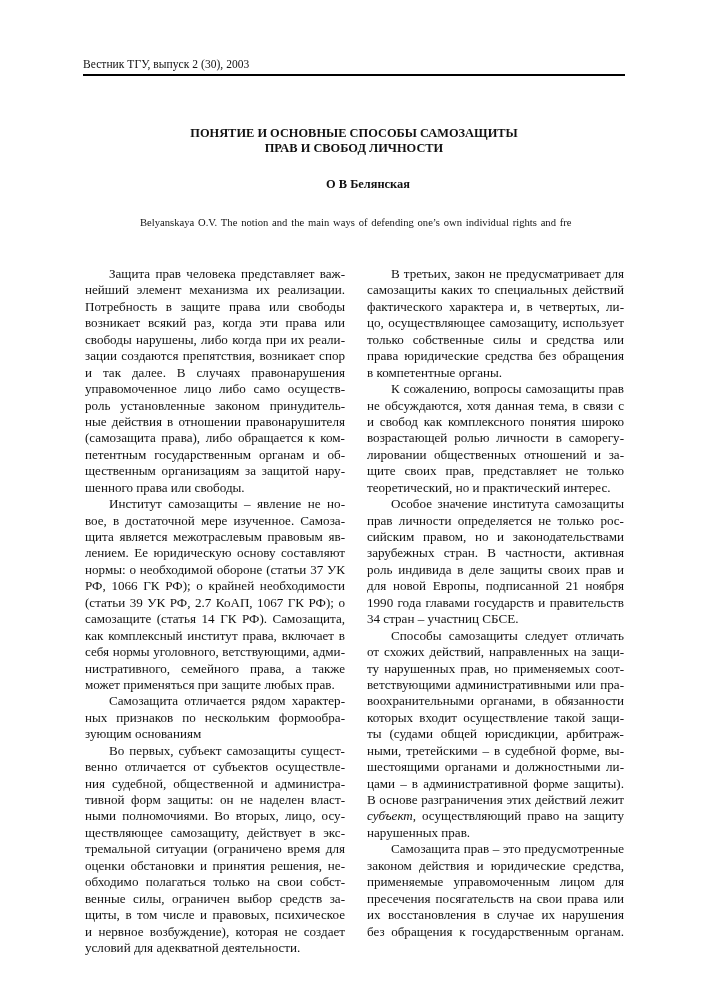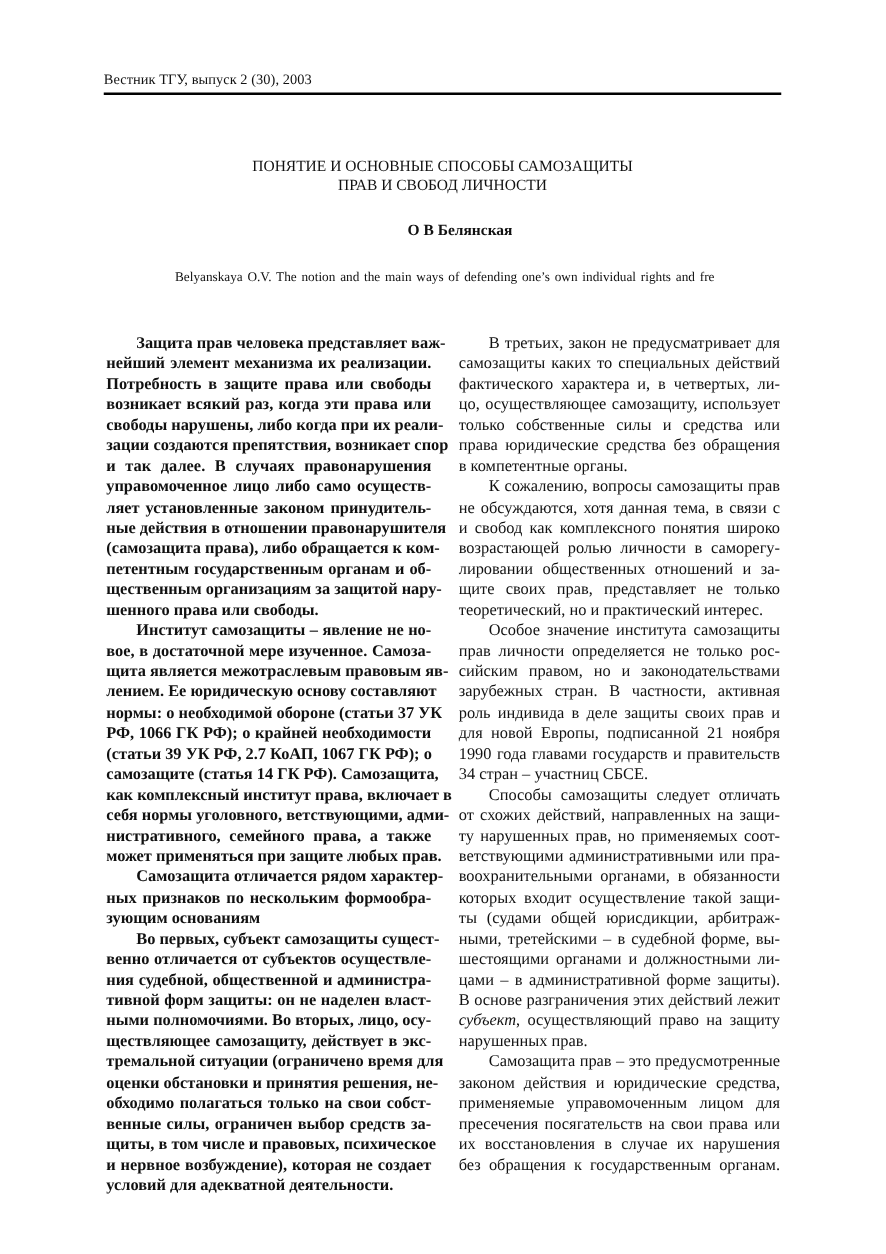--- a/index.html
+++ b/index.html
@@ -2,27 +2,27 @@
 <html><head>
 <meta charset="utf-8">
 <style>
   html, body { margin: 0; padding: 0; background: #ffffff; }
   body { width: 709px; height: 1003px; position: relative; overflow: hidden;
          font-family: "Liberation Serif", "DejaVu Serif", serif; color: #111; }
   .running-head { position: absolute; left: 83px; width: 542px; top: 58px;
                   text-align: left; font-size: 11.5px; letter-spacing: 0.05px; }
   .rule { position: absolute; left: 83px; width: 542px; top: 74px; height: 2px; background: #000; }
   .title { position: absolute; left: 83px; width: 542px; top: 126px; text-align: center;
-           font-weight: normal; font-size: 12.4px; line-height: 15px; }
+           font-weight: bold; font-size: 12.4px; line-height: 15px; }
   .author { position: absolute; left: 97px; width: 542px; top: 177px; text-align: center;
             font-weight: bold; font-size: 12.4px; }
   .abstract-line { position: absolute; left: 140px; top: 217px; font-size: 10.6px;
                    white-space: nowrap; word-spacing: 1.2px; }
   .col { position: absolute; top: 266px; font-size: 13.1px; line-height: 16.45px; }
-  .col-left { left: 85px; width: 260px; font-weight: bold; }
+  .col-left { left: 85px; width: 260px; }
   .col-right { left: 367px; width: 257px; }
   .ln { display: block; height: 16.45px; white-space: nowrap; text-align: justify;
         text-align-last: justify; overflow: visible; }
   .ln.last { text-align-last: left; }
   .ln.indent { text-indent: 24px; }
   .ln em { font-style: italic; }
 </style>
 </head>
 <body>
 
@@ -40,21 +40,21 @@
 
 <div class="col col-left" id="col-left">
     <span class="ln indent">Защита прав человека представляет важ-</span>
     <span class="ln">нейший элемент механизма их реализации.</span>
     <span class="ln">Потребность в защите права или свободы</span>
     <span class="ln">возникает всякий раз, когда эти права или</span>
     <span class="ln">свободы нарушены, либо когда при их реали-</span>
     <span class="ln">зации создаются препятствия, возникает спор</span>
     <span class="ln">и так далее. В случаях правонарушения</span>
     <span class="ln">управомоченное лицо либо само осуществ-</span>
-    <span class="ln">ляет установленные законом принудитель-</span>
+    <span class="ln">роль установленные законом принудитель-</span>
     <span class="ln">ные действия в отношении правонарушителя</span>
     <span class="ln">(самозащита права), либо обращается к ком-</span>
     <span class="ln">петентным государственным органам и об-</span>
     <span class="ln">щественным организациям за защитой нару-</span>
     <span class="ln last">шенного права или свободы.</span>
     <span class="ln indent">Институт самозащиты – явление не но-</span>
     <span class="ln">вое, в достаточной мере изученное. Самоза-</span>
     <span class="ln">щита является межотраслевым правовым яв-</span>
     <span class="ln">лением. Ее юридическую основу составляют</span>
     <span class="ln">нормы: о необходимой обороне (статьи 37 УК</span>

